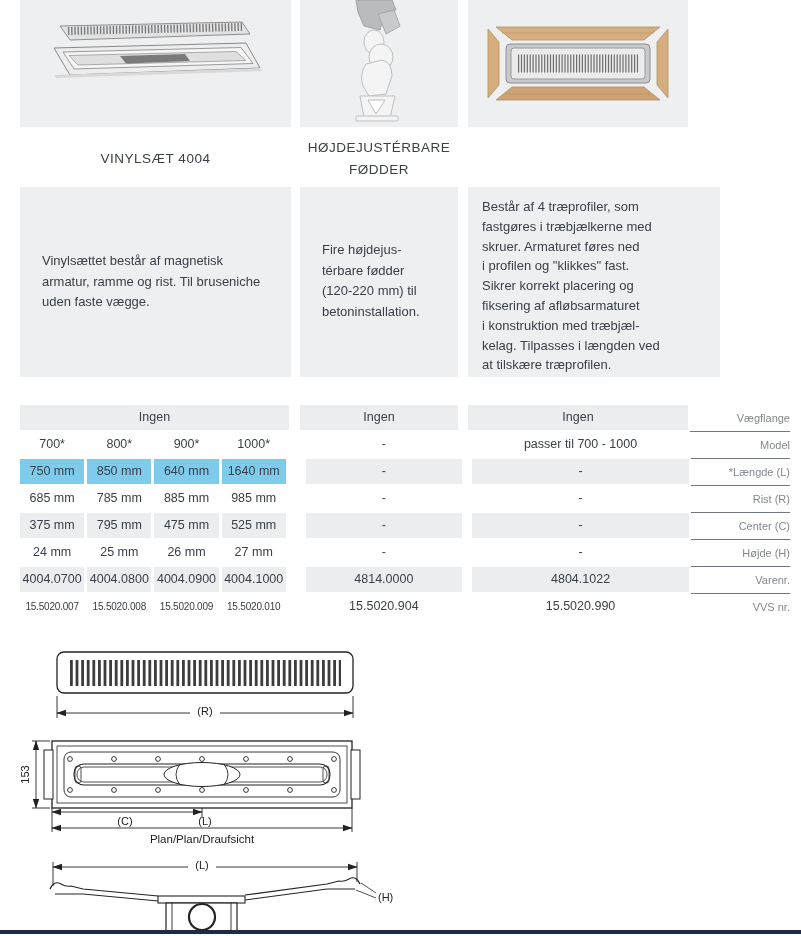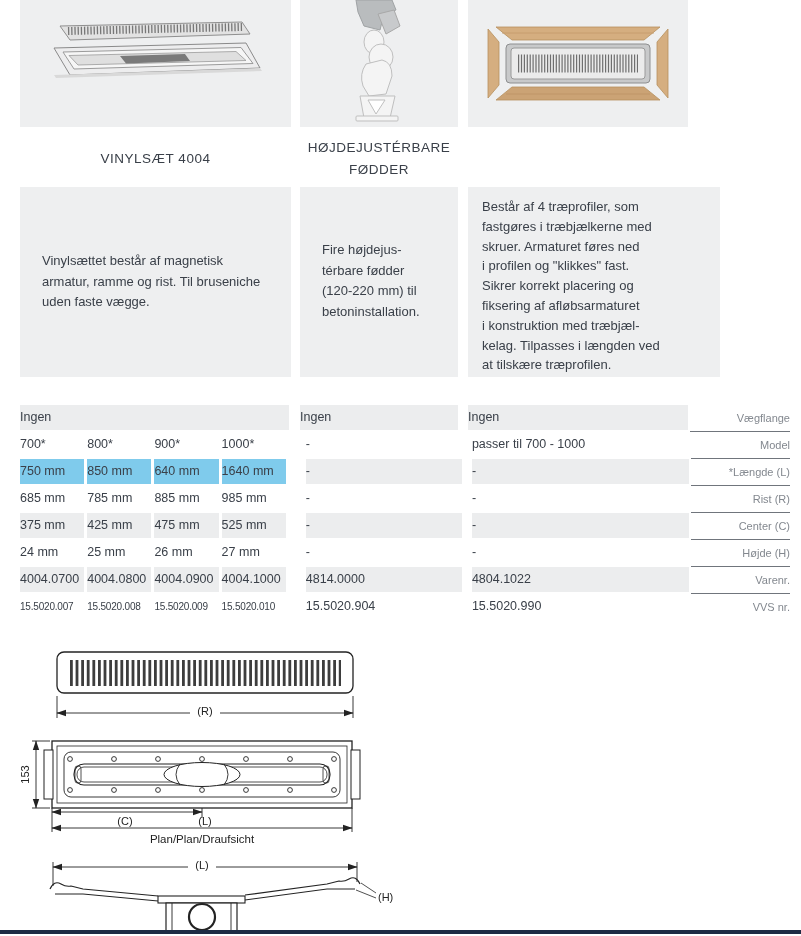--- a/index.html
+++ b/index.html
@@ -27,21 +27,21 @@
           font-size:13px; color:var(--text,#3a4049); display:flex; }
   .desc .txt { white-space:pre-line; margin:auto 0; }
   .d1 { left:20px;  width:271px; padding:10px 14px 10px 22px; line-height:20.5px; }
   .d2 { left:300px; width:158px; padding:10px 6px 12px 22px; line-height:20.5px; }
   .d3 { left:468px; width:252px; padding:10px 8px 10px 14px; line-height:19.8px; }
   .d3 .txt { margin:0; }
 
   
   .table { position:absolute; left:20px; top:405px; width:770px; }
   .trow { display:flex; height:27px; font-size:12.5px; color:var(--text,#3a4049); }
-  .cell { text-align:left; line-height:25px; }
+  .cell { text-align:center; line-height:25px; }
   .ca { width:65px; margin-right:3px; }
   .ca.c4 { margin-right:9px; }
   .am { width:269px; }
   .cb { width:158px; margin-left:11px; }
   .cc { width:220px; margin-left:10px; }
   .cl { width:100px; margin-left:2px; text-align:right; font-size:11px; line-height:26px;
         color:var(--label-text,#83888f); }
   .cl.ul { border-bottom:1px solid #70757c; }
   .g  { background:var(--row-bg,#ecedee); border-bottom:2px solid #fff; }
   .hl { background:var(--highlight-bg,#7fcbec); border-bottom:2px solid #fff; }
@@ -168,21 +168,21 @@
       <div class="cell ca">785 mm</div>
       <div class="cell ca">885 mm</div>
       <div class="cell ca c4">985 mm</div>
       <div class="cell cb">-</div>
       <div class="cell cc">-</div>
       <div class="cell cl ul">Rist (R)</div>
     </div>
 
     <div class="trow">
       <div class="cell ca g">375 mm</div>
-      <div class="cell ca g">425 mm</div>
+      <div class="cell ca g">795 mm</div>
       <div class="cell ca g">475 mm</div>
       <div class="cell ca c4 g">525 mm</div>
       <div class="cell cb g">-</div>
       <div class="cell cc g">-</div>
       <div class="cell cl ul">Center (C)</div>
     </div>
 
     <div class="trow">
       <div class="cell ca">24 mm</div>
       <div class="cell ca">25 mm</div>

